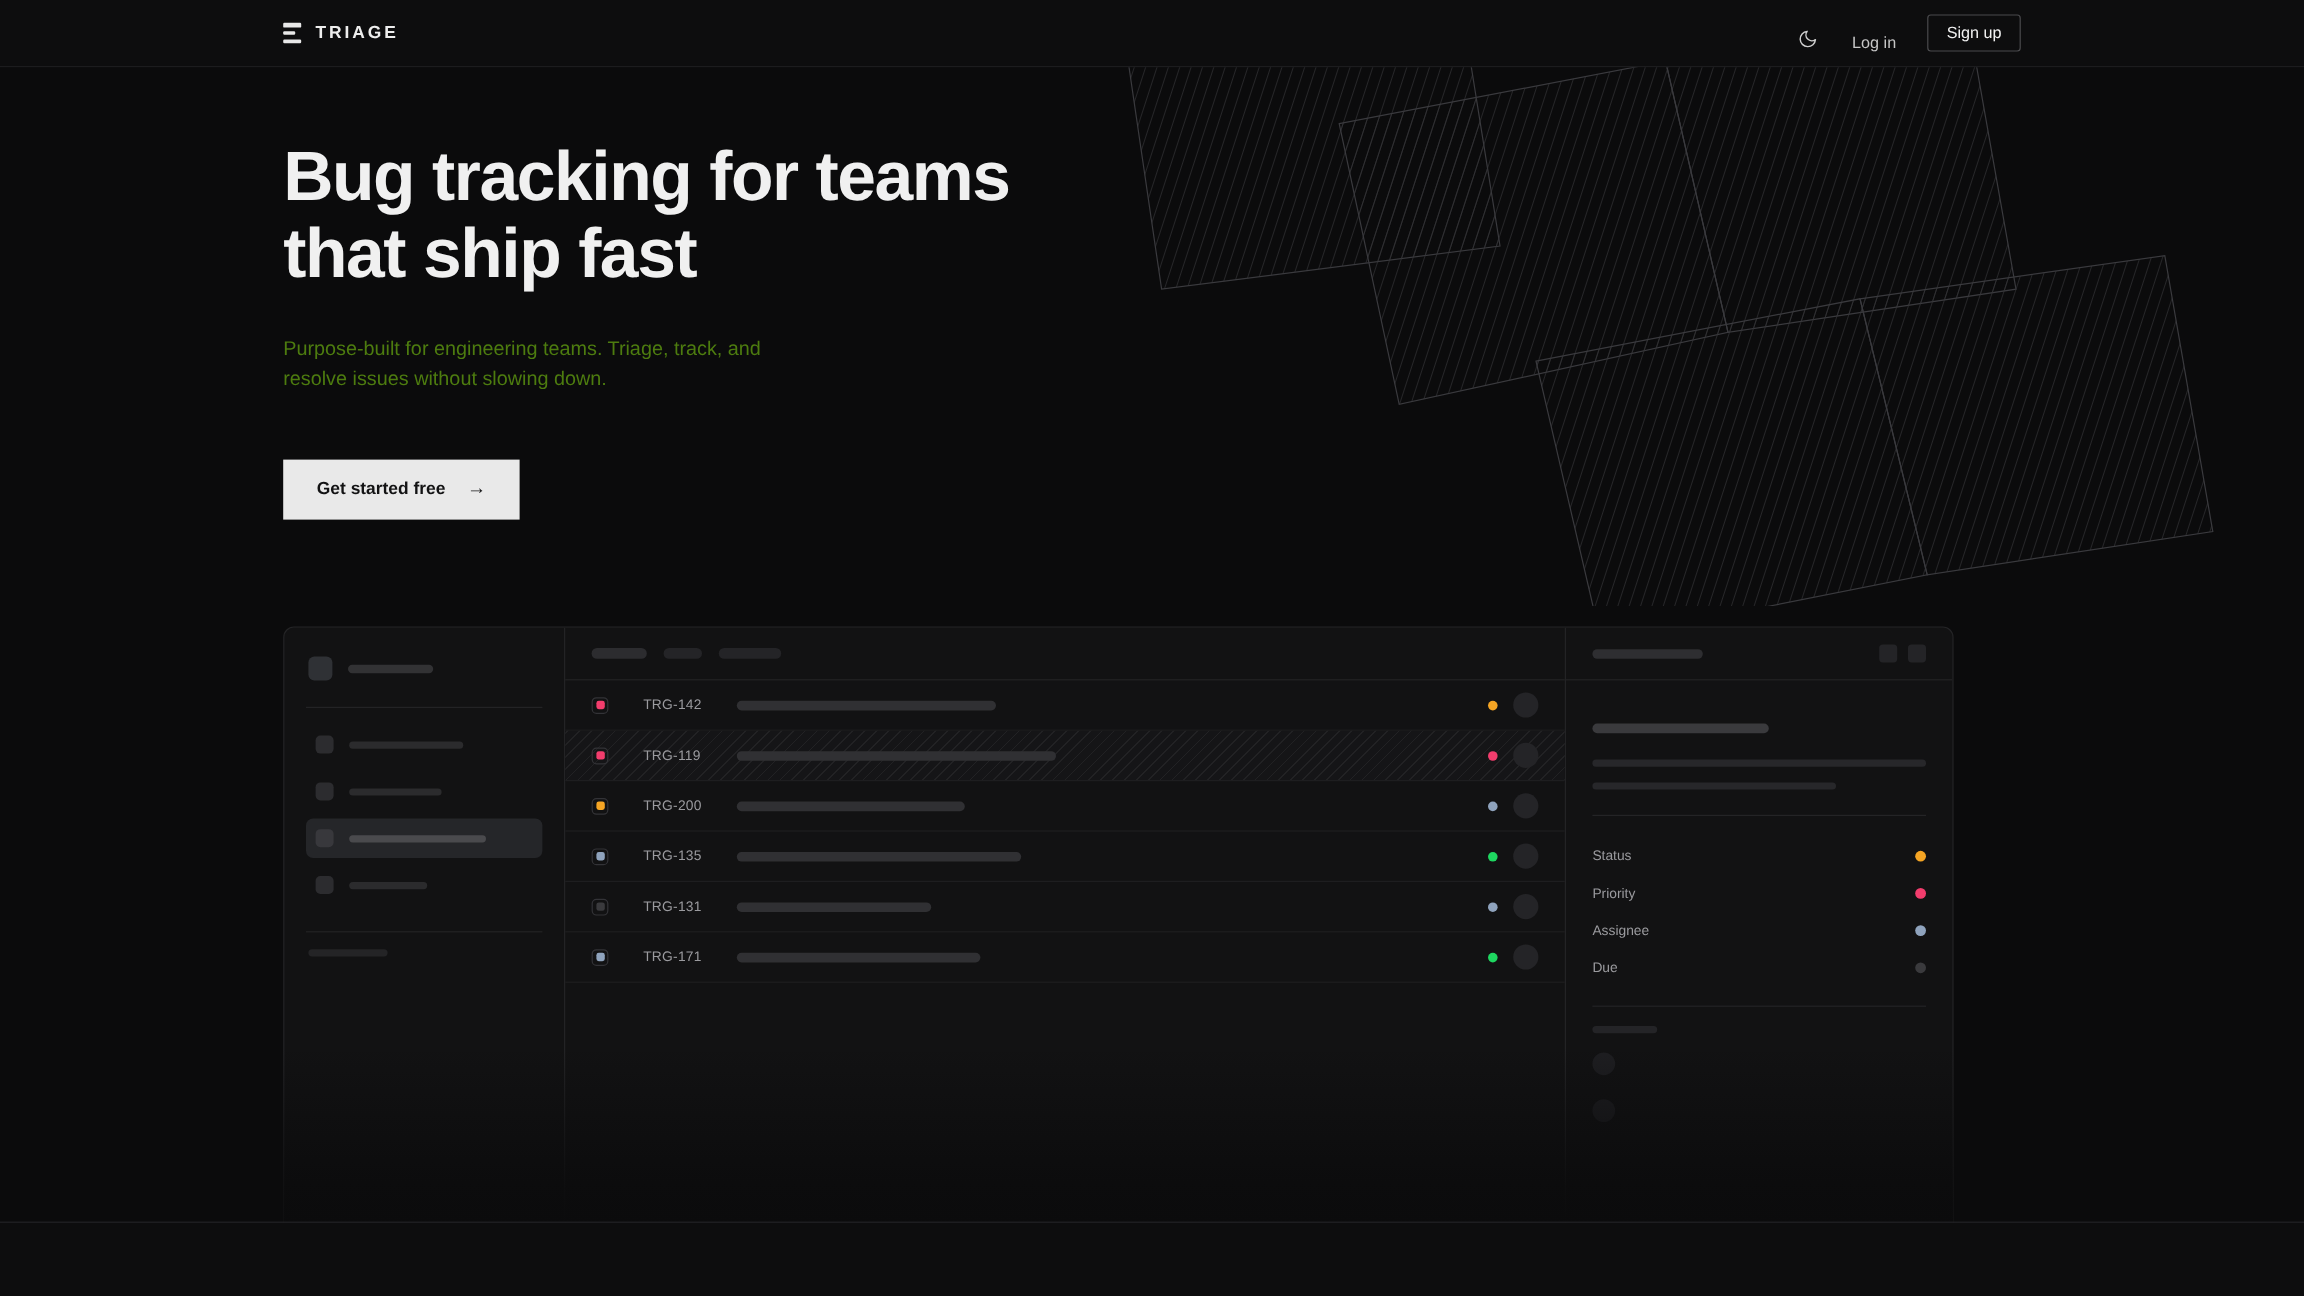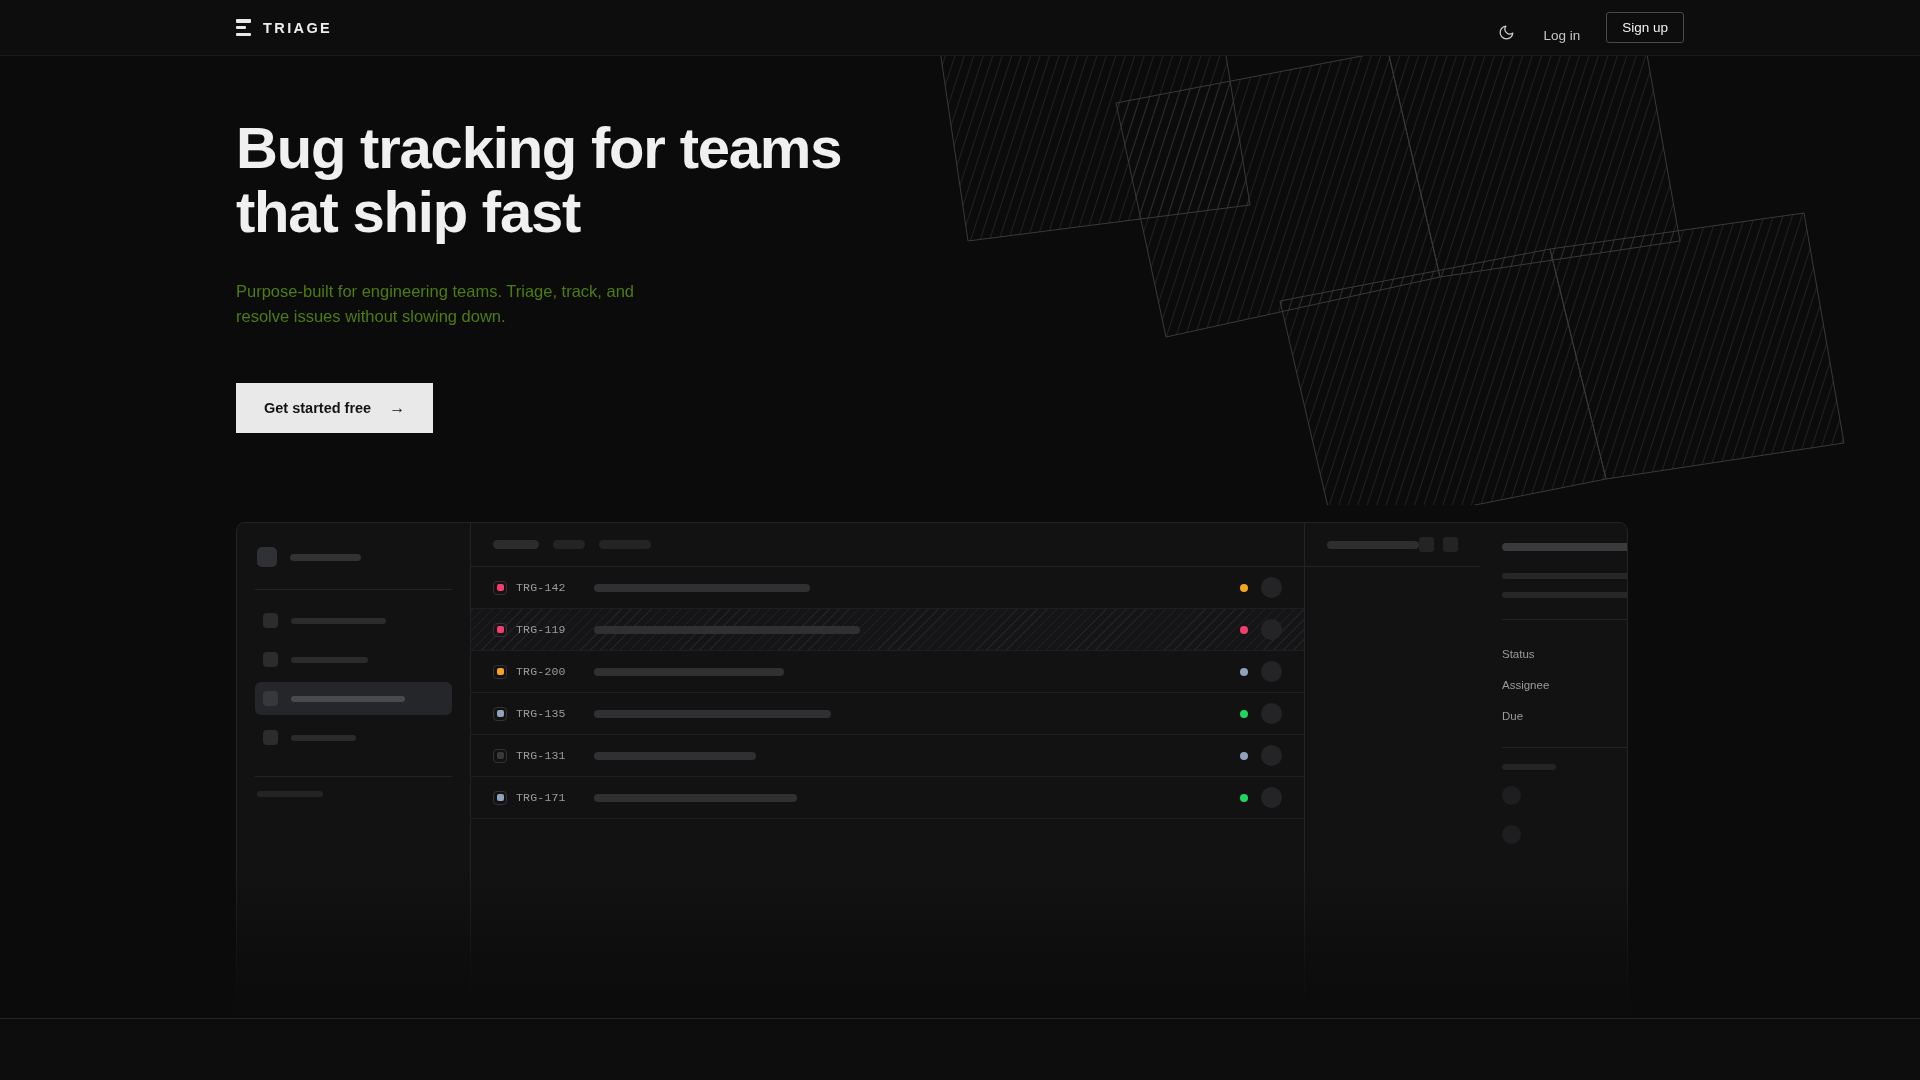--- a/index.html
+++ b/index.html
@@ -218,37 +218,38 @@
     width: 14px; height: 14px;
     border-radius: 4px;
     border: 1px solid #333337;
     flex: none;
     display: flex; align-items: center; justify-content: center;
   }
   .mk-badge span { width: 7px; height: 7px; border-radius: 2px; display: block; }
   .mk-id {
     width: 72px;
     flex: none;
-    margin-left: 9px;
-    font-family: Liberation Mono, monospace;
+    margin-left: 29px;
+    font-family: Liberation Sans, sans-serif;
     font-size: 11.5px;
     color: #9b9b9f;
     letter-spacing: 0.2px;
   }
   .mk-titlebar { height: 8px; border-radius: 4px; background: #303033; margin-left: 6px; }
   .mk-right { margin-left: auto; display: flex; align-items: center; gap: 13px; }
   .mk-status-dot { width: 8px; height: 8px; border-radius: 50%; }
   .mk-avatar { width: 21px; height: 21px; border-radius: 50%; background: #242427; }
 
   
   .mk-detail {
     width: 322px;
     flex: none;
     display: flex;
-    flex-direction: row;
+    flex-direction: column;
+    gap: 16px;
   }
   .mk-detail-head {
     height: 44px; flex: none;
     border-bottom: 1px solid #232325;
     display: flex; align-items: center;
     padding: 0 22px;
   }
   .mk-dh-bar { height: 8px; width: 92px; border-radius: 4px; background: #2e2e31; }
   .mk-dh-actions { margin-left: auto; display: flex; gap: 9px; }
   .mk-dh-btn { width: 15px; height: 15px; border-radius: 3px; background: #242427; cursor: pointer; }
@@ -471,20 +472,24 @@
           <div class="mk-d-title"></div>
           <div class="mk-d-line" style="width:278px;margin-top:22px"></div>
           <div class="mk-d-line" style="width:203px"></div>
           <div class="mk-d-div"></div>
           <div id="mk-props-slot">
               <div class="mk-prop">
                 <span>Status</span>
                 <span class="pdot" style="background:#f5a524"></span>
               </div>
               <div class="mk-prop">
+                <span>Priority</span>
+                <span class="pdot" style="background:#f23d6d"></span>
+              </div>
+              <div class="mk-prop">
                 <span>Assignee</span>
                 <span class="pdot" style="background:#8fa3bd"></span>
               </div>
               <div class="mk-prop">
                 <span>Due</span>
                 <span class="pdot" style="background:#3a3a3d"></span>
               </div>
             </div>
           <div class="mk-d-div" style="margin:16px 0 16px 0"></div>
           <div class="mk-act-label"></div>

